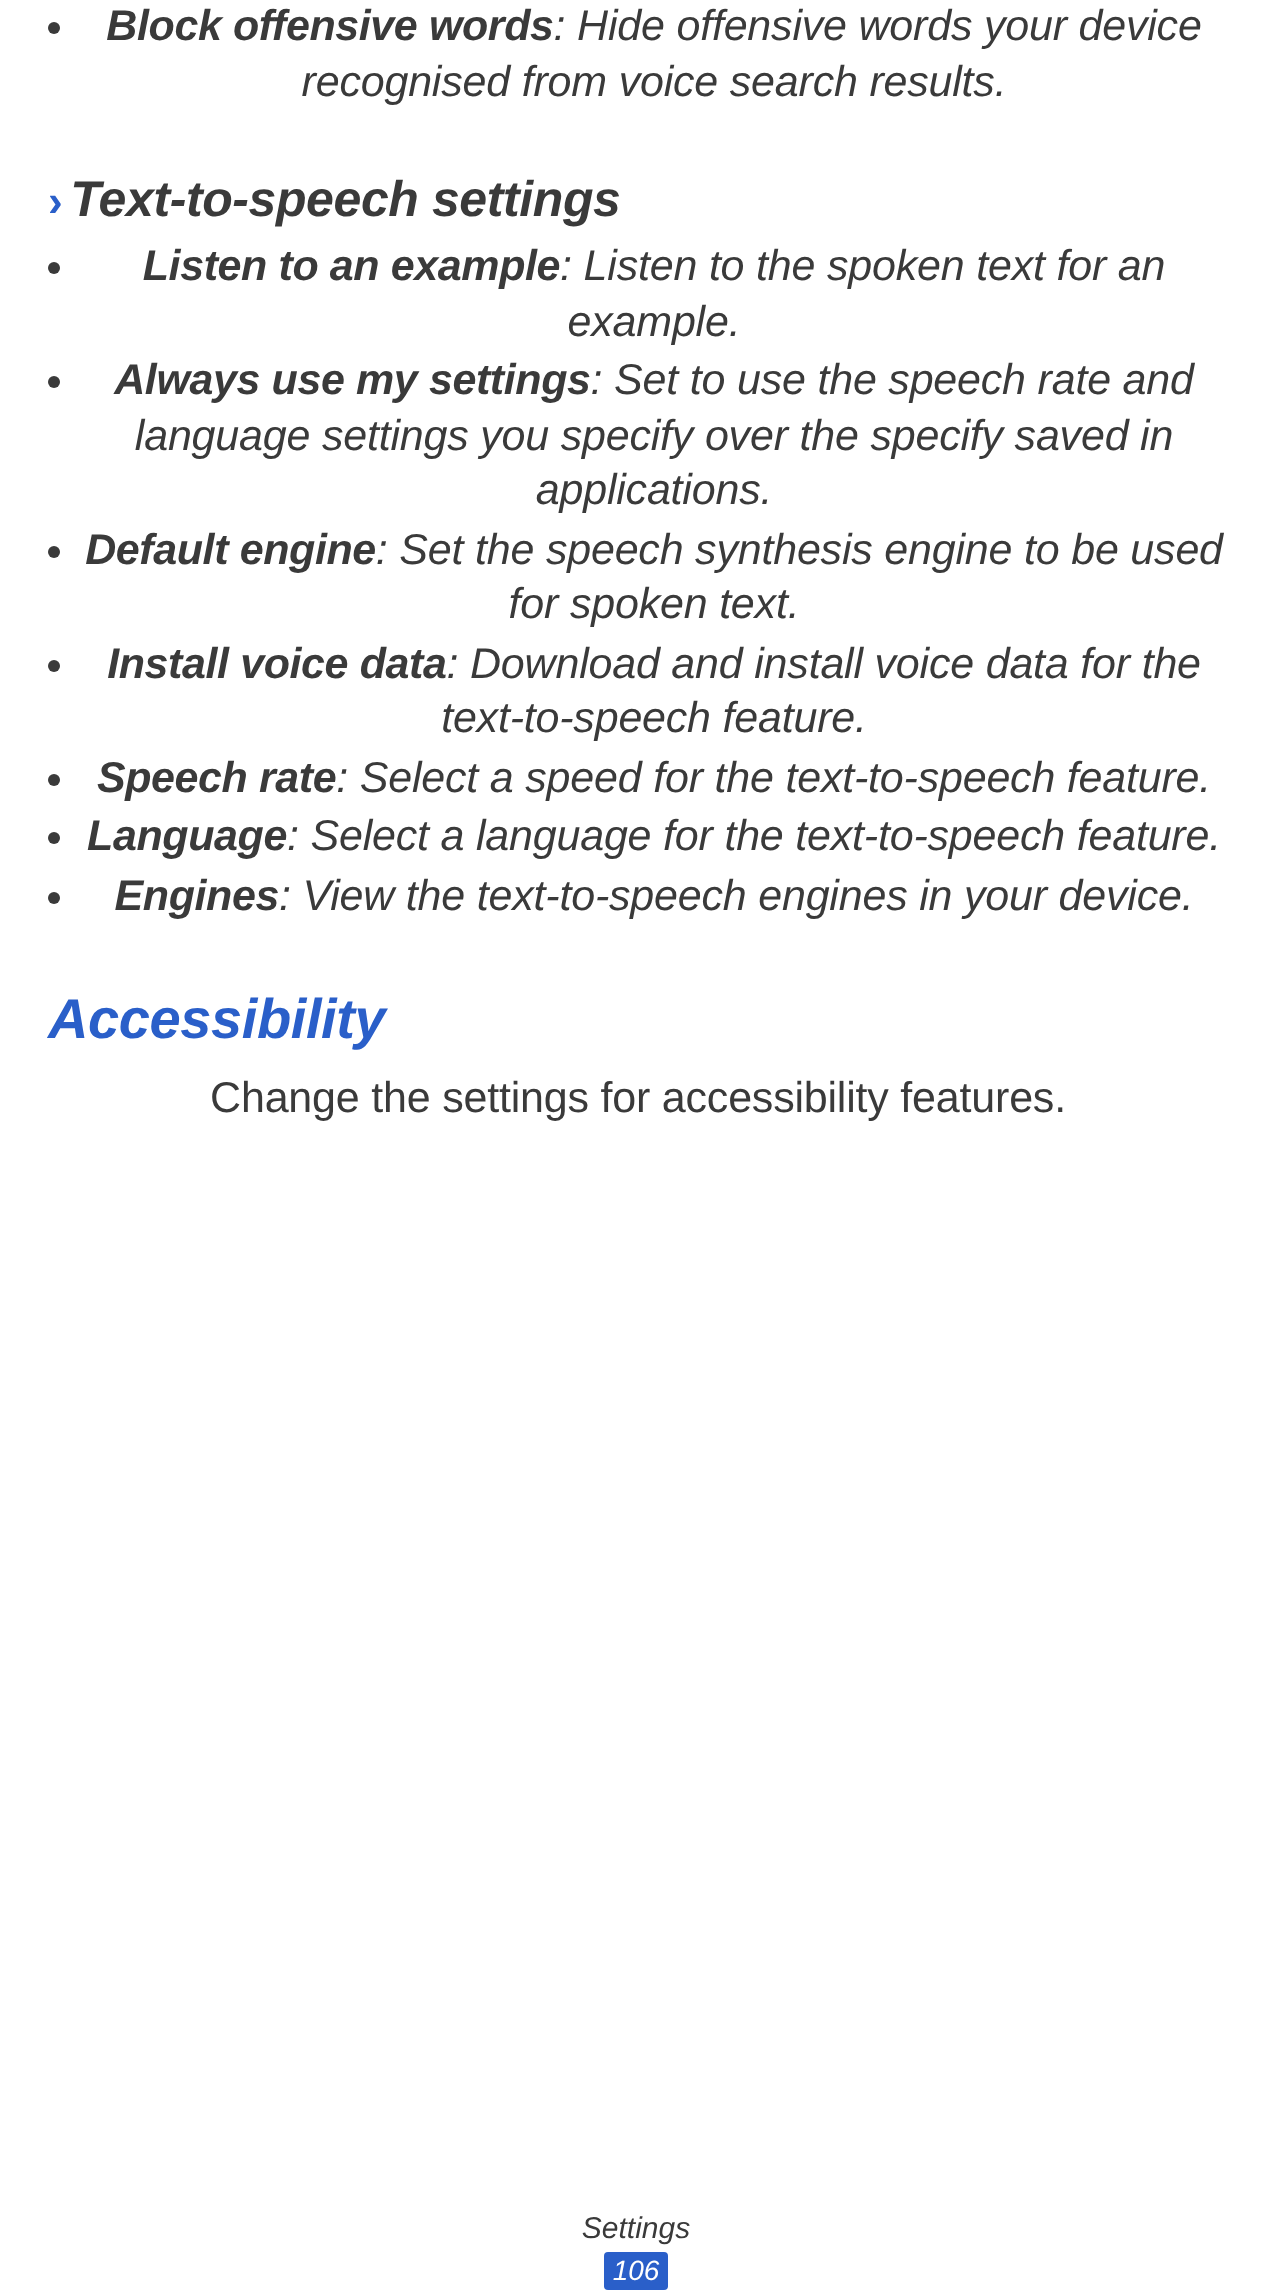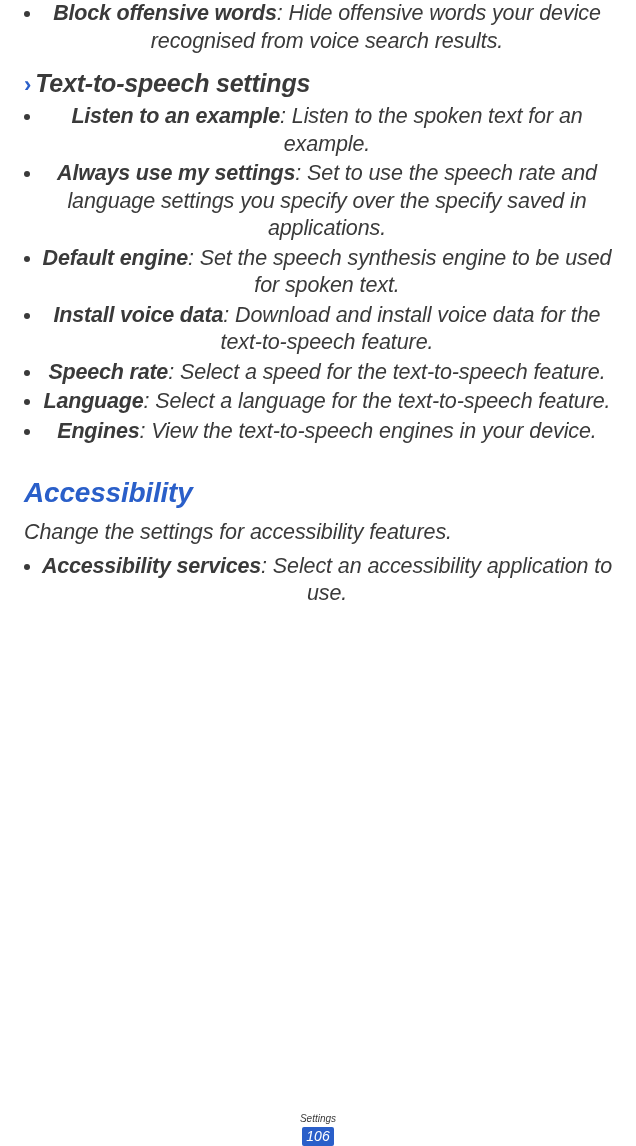--- a/index.html
+++ b/index.html
@@ -31,48 +31,48 @@
     }
     .bullet-text { flex: 1; text-align: center; }
     .bold { font-weight: 700; font-style: italic; letter-spacing: -0.2px; }
     .italic-body { font-style: italic; letter-spacing: -0.1px; }
     .chevron { color: #2a5fc9; font-weight: 700; font-style: normal; font-size: 22px; margin-right: 4px; }
     .sub-heading {
       font-weight: 700;
       font-style: italic;
       font-size: 25px;
       color: #3a3a3a;
-      margin-top: 12px;
+      margin-top: 29px;
       margin-bottom: 4px;
       letter-spacing: -0.2px;
     }
     .section-title {
       font-weight: 700;
       font-style: italic;
       font-size: 28px;
       color: #2a5fc9;
       margin-top: 30px;
       margin-bottom: 8px;
       letter-spacing: -0.2px;
     }
     .intro {
       font-size: 21.5px;
-      font-style: italic;
       margin-bottom: 6px;
       letter-spacing: -0.1px;
+      text-align: center;
     }
     .footer {
       position: absolute;
       bottom: 0;
       left: 0;
       width: 636px;
       text-align: center;
       font-style: italic;
     }
-    .footer-label { font-size: 10px; color: #3a3a3a; }
+    .footer-label { font-size: 15px; color: #3a3a3a; }
     .page-badge {
       display: inline-block;
       width: 32px;
       height: 19px;
       background: #2a5fc9;
       color: #fff;
       font-size: 14px;
       font-style: italic;
       line-height: 19px;
       border-radius: 2px;
@@ -123,24 +123,20 @@
       <div class="bullet-row">
         <span class="bullet-dot"></span>
         <span class="bullet-text"><span class="bold">Engines</span><span class="italic-body">: View the text-to-speech engines in your device.</span></span>
       </div>
     </div>
 
   <div class="section-title">Accessibility</div>
   <div class="intro">Change the settings for accessibility features.</div>
 
   <div id="access-list">
-      <div class="bullet-row">
-        <span class="bullet-dot"></span>
-        <span class="bullet-text"><span class="bold">Accessibility services</span><span class="italic-body">: Select an accessibility application to use.</span></span>
-      </div>
     </div>
 
 </div>
 
 <div class="footer">
   <div class="footer-label">Settings</div>
   <div class="page-badge">106</div>
 </div>
 
 </body></html>

